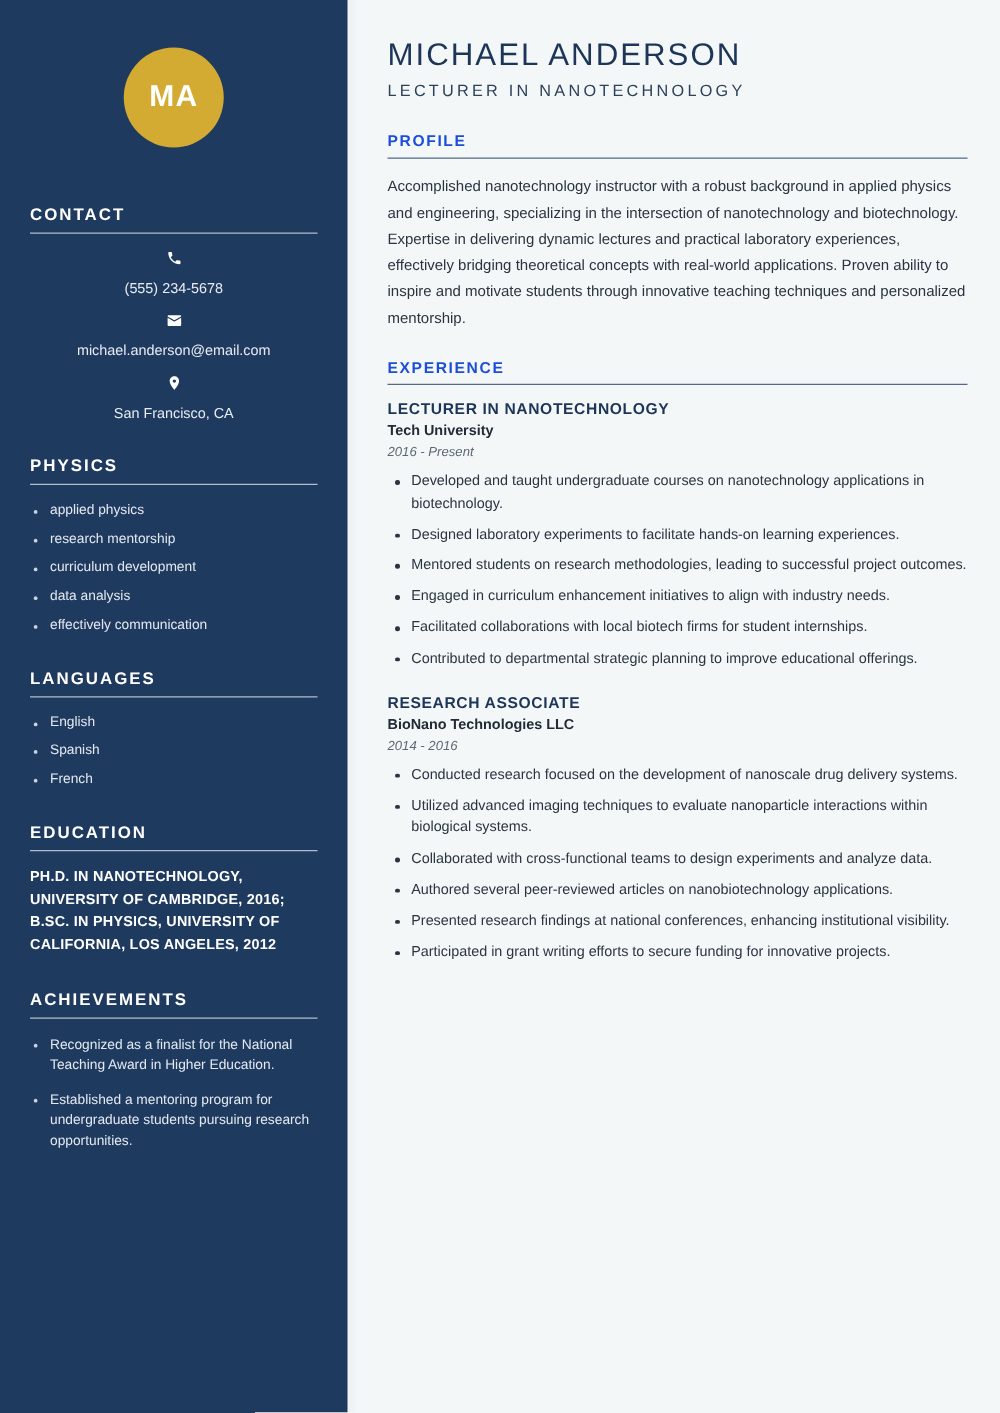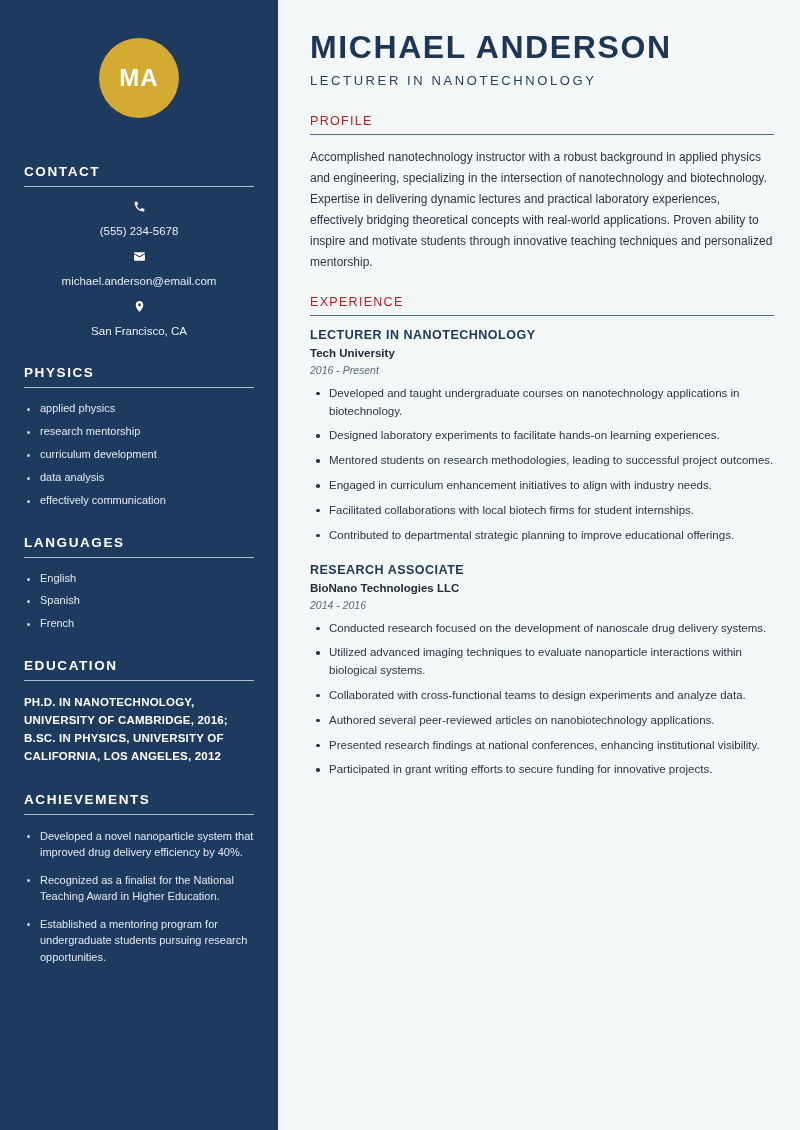--- a/index.html
+++ b/index.html
@@ -132,42 +132,42 @@
   .ach-list li { margin-bottom: 11px; line-height: 1.5; }
 
   
   .main {
     flex: 1;
     background: #f4f7f8;
     padding: 30px 26px 0 26px;
   }
 
   .name {
-    font-size: 32px;
-    font-weight: bold;
+    font-size: 25px;
+    font-weight: normal;
     letter-spacing: 1.6px;
     color: #1d3557;
     line-height: 1.12;
     margin-bottom: 7px;
   }
 
   .job-title {
     font-size: 13px;
     letter-spacing: 2.6px;
     color: #2d4259;
     margin-bottom: 26px;
   }
 
   .main-section { margin-bottom: 22px; }
 
   .main-heading {
     font-size: 12.5px;
-    font-weight: normal;
+    font-weight: bold;
     letter-spacing: 1.3px;
-    color: #b91c1c;
+    color: #1d4ed8;
     margin-bottom: 6px;
   }
 
   .main-rule {
     height: 1px;
     background: #536a85;
     margin-bottom: 12px;
   }
 
   .profile-text {
@@ -288,21 +288,20 @@
     <section class="side-section">
       <div class="side-heading">EDUCATION</div>
       <div class="side-rule"></div>
       <div class="edu-text">PH.D. IN NANOTECHNOLOGY, UNIVERSITY OF CAMBRIDGE, 2016; B.SC. IN PHYSICS, UNIVERSITY OF CALIFORNIA, LOS ANGELES, 2012</div>
     </section>
 
     <section class="side-section">
       <div class="side-heading">ACHIEVEMENTS</div>
       <div class="side-rule"></div>
       <ul class="bullet-list ach-list">
-        <li>Developed a novel nanoparticle system that improved drug delivery efficiency by 40%.</li>
         <li>Recognized as a finalist for the National Teaching Award in Higher Education.</li>
         <li>Established a mentoring program for undergraduate students pursuing research opportunities.</li>
       </ul>
     </section>
 
   </aside>
 
   <div class="sidebar-gap"></div>
 
   <main class="main">

